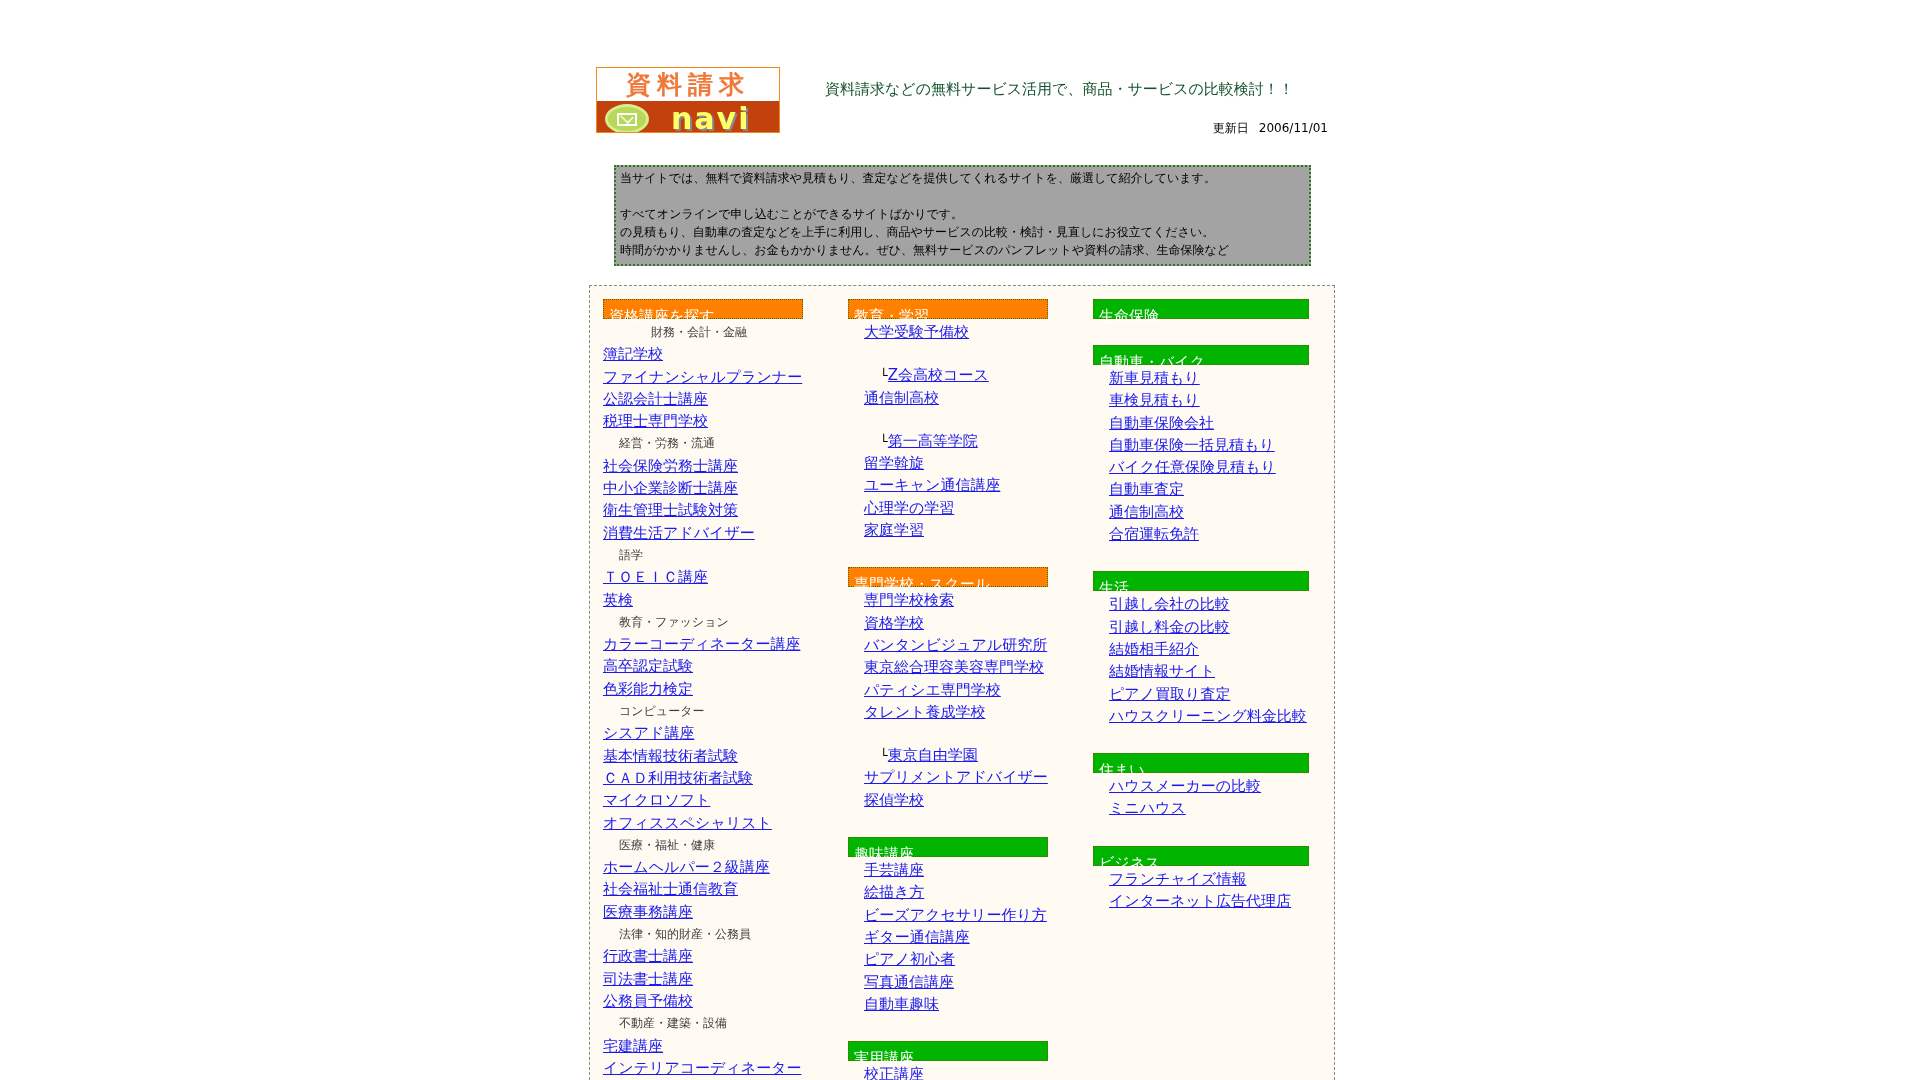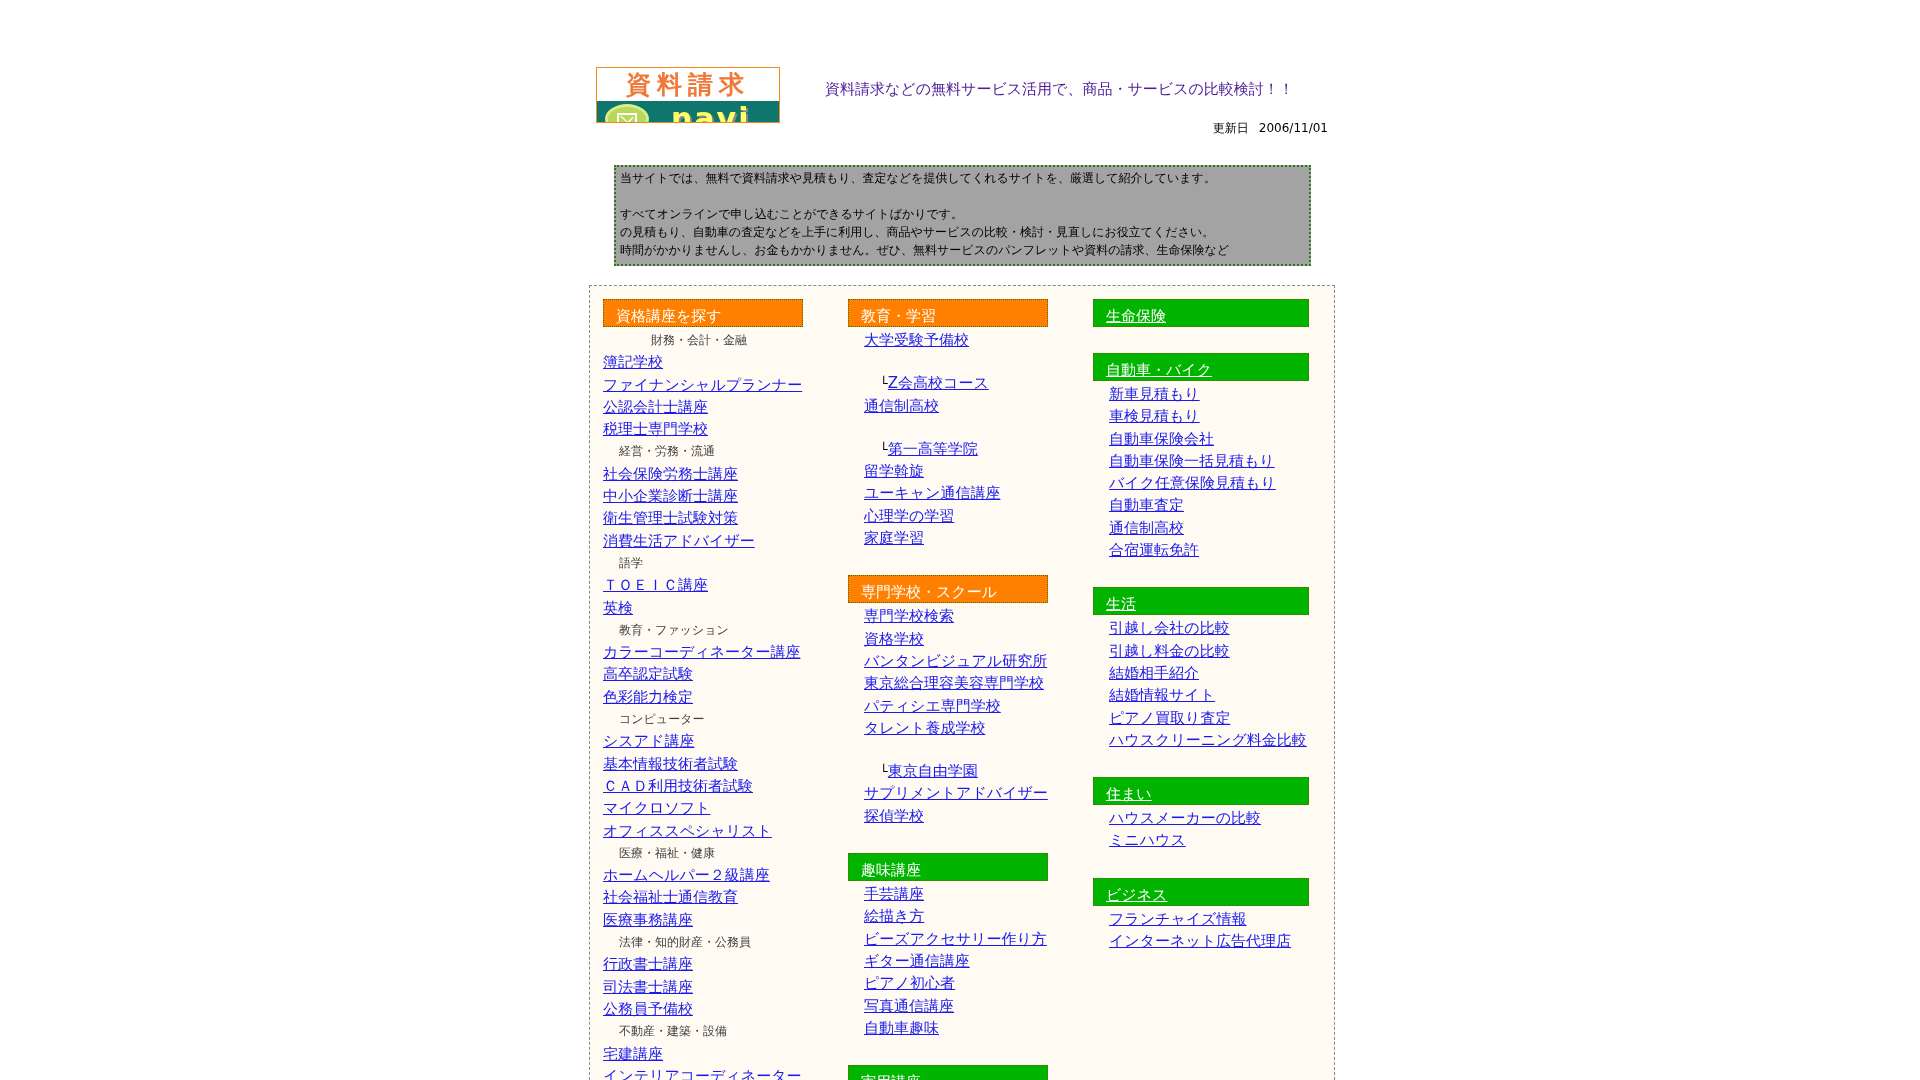--- a/index.html
+++ b/index.html
@@ -1,58 +1,58 @@
 <!DOCTYPE html>
 <html><head>
 <meta charset="utf-8">
 <style>
   html, body { margin: 0; padding: 0; background: #ffffff; }
   body { width: 1920px; height: 1080px; overflow: hidden; position: relative;
          font-family: "DejaVu Sans", "Liberation Sans", sans-serif; color: #000; }
 
   
-  .logo { position: absolute; left: 596px; top: 67px; width: 184px; height: 56px;
+  .logo { position: absolute; left: 596px; top: 67px; width: 184px; height: 66px;
           border: 1px solid #f08a1c; box-sizing: border-box; overflow: hidden; }
   .logo-top { height: 33px; background: #ffffff; color: #f07838; font-weight: bold;
               font-size: 25px; letter-spacing: 6px; text-align: center; line-height: 33px;
               font-family: "DejaVu Sans", sans-serif; }
-  .logo-bottom { height: 37px; background: #0f766e; position: relative; }
+  .logo-bottom { height: 37px; background: #c2410c; position: relative; }
   .logo-env { position: absolute; left: 8px; top: 3px; width: 44px; height: 30px;
               border-radius: 50%; background: #b8d85a; border: 3px solid #d8ec90; box-sizing: border-box; }
   .logo-env::before { content: ""; position: absolute; left: 9px; top: 6px; width: 20px; height: 13px;
               border: 2px solid #ffffff; box-sizing: border-box; }
   .logo-env::after { content: ""; position: absolute; left: 12px; top: 3px; width: 14px; height: 14px;
               border-right: 2px solid #fff; border-bottom: 2px solid #fff; transform: rotate(45deg) scale(0.75,0.6);
               box-sizing: border-box; }
   .logo-navi { position: absolute; left: 74px; top: 1px; font-size: 30px; font-weight: bold;
                color: #ffff66; letter-spacing: 2px; text-shadow: 2px 2px 0 #888;
                font-family: "DejaVu Sans", sans-serif; line-height: 34px; }
 
-  .tagline { position: absolute; left: 825px; top: 80px; font-size: 15px; color: #4c1d95; white-space: nowrap; }
+  .tagline { position: absolute; left: 825px; top: 80px; font-size: 15px; color: #14532d; white-space: nowrap; }
   .updated { position: absolute; left: 1200px; top: 120px; width: 128px; text-align: right;
              font-size: 12px; color: #000; white-space: nowrap; }
   .updated span + span { margin-left: 10px; }
 
   
   .intro { position: absolute; left: 614px; top: 165px; width: 697px; height: 101px;
            background: #a3a3a3; border: 2px dotted #2a7a1a; box-sizing: border-box;
            padding: 2px 4px; font-size: 12px; line-height: 18px; }
   .intro p { margin: 0; white-space: nowrap; }
   .intro .gap { height: 18px; }
 
   
   .main { position: absolute; left: 589px; top: 285px; width: 746px; height: 820px;
           background: #fffaf2; border: 1px dashed #888; box-sizing: border-box; }
   .col { position: absolute; top: 13px; }
   .col1 { left: 13px; width: 240px; }
   .col2 { left: 258px; width: 240px; }
   .col3 { left: 503px; width: 240px; }
 
-  .sec-head { width: 200px; height: 28px; box-sizing: border-box; border: 1px dotted #556b00;
-              color: #ffffff; font-size: 15px; line-height: 32px; padding-left: 12px; white-space: nowrap; }
+  .sec-head { width: 200px; height: 20px; box-sizing: border-box; border: 1px dotted #556b00;
+              color: #ffffff; font-size: 15px; line-height: 32px; padding-left: 5px; white-space: nowrap; }
   .col3 .sec-head { width: 216px; text-decoration: underline; }
   .orange { background: #ff8000; }
   .green { background: #00b400; }
 
   .list { list-style: none; margin: 0; padding: 0; }
   .list li { height: 22.3px; line-height: 22px; font-size: 15px; white-space: nowrap; }
   .list a { color: #1a1aee; text-decoration: underline; }
   .list .cat { font-size: 12px; color: #404040; padding-left: 16px; }
   .list .cat.first { padding-left: 48px; }
   .col2 .list li.item, .col3 .list li.item { padding-left: 16px; }

